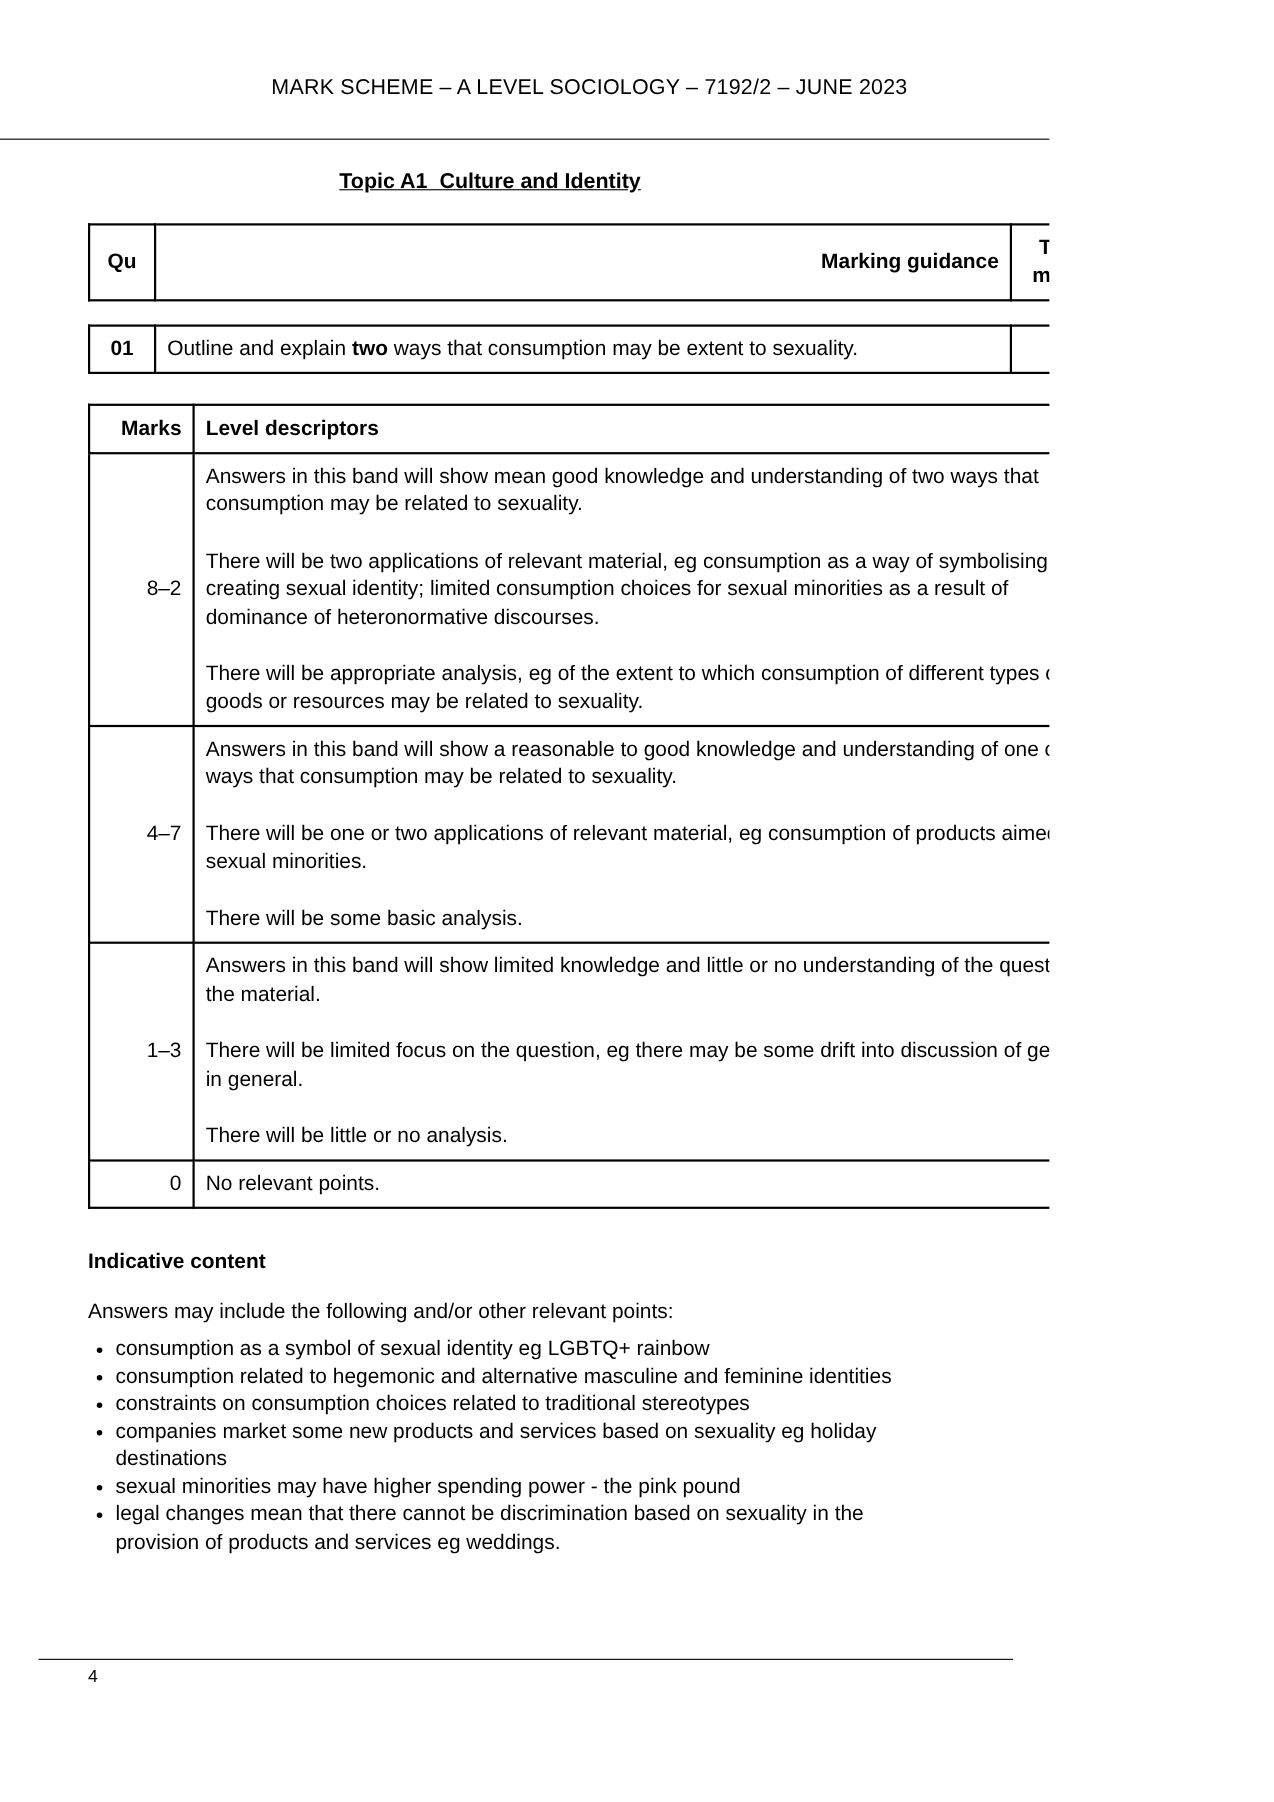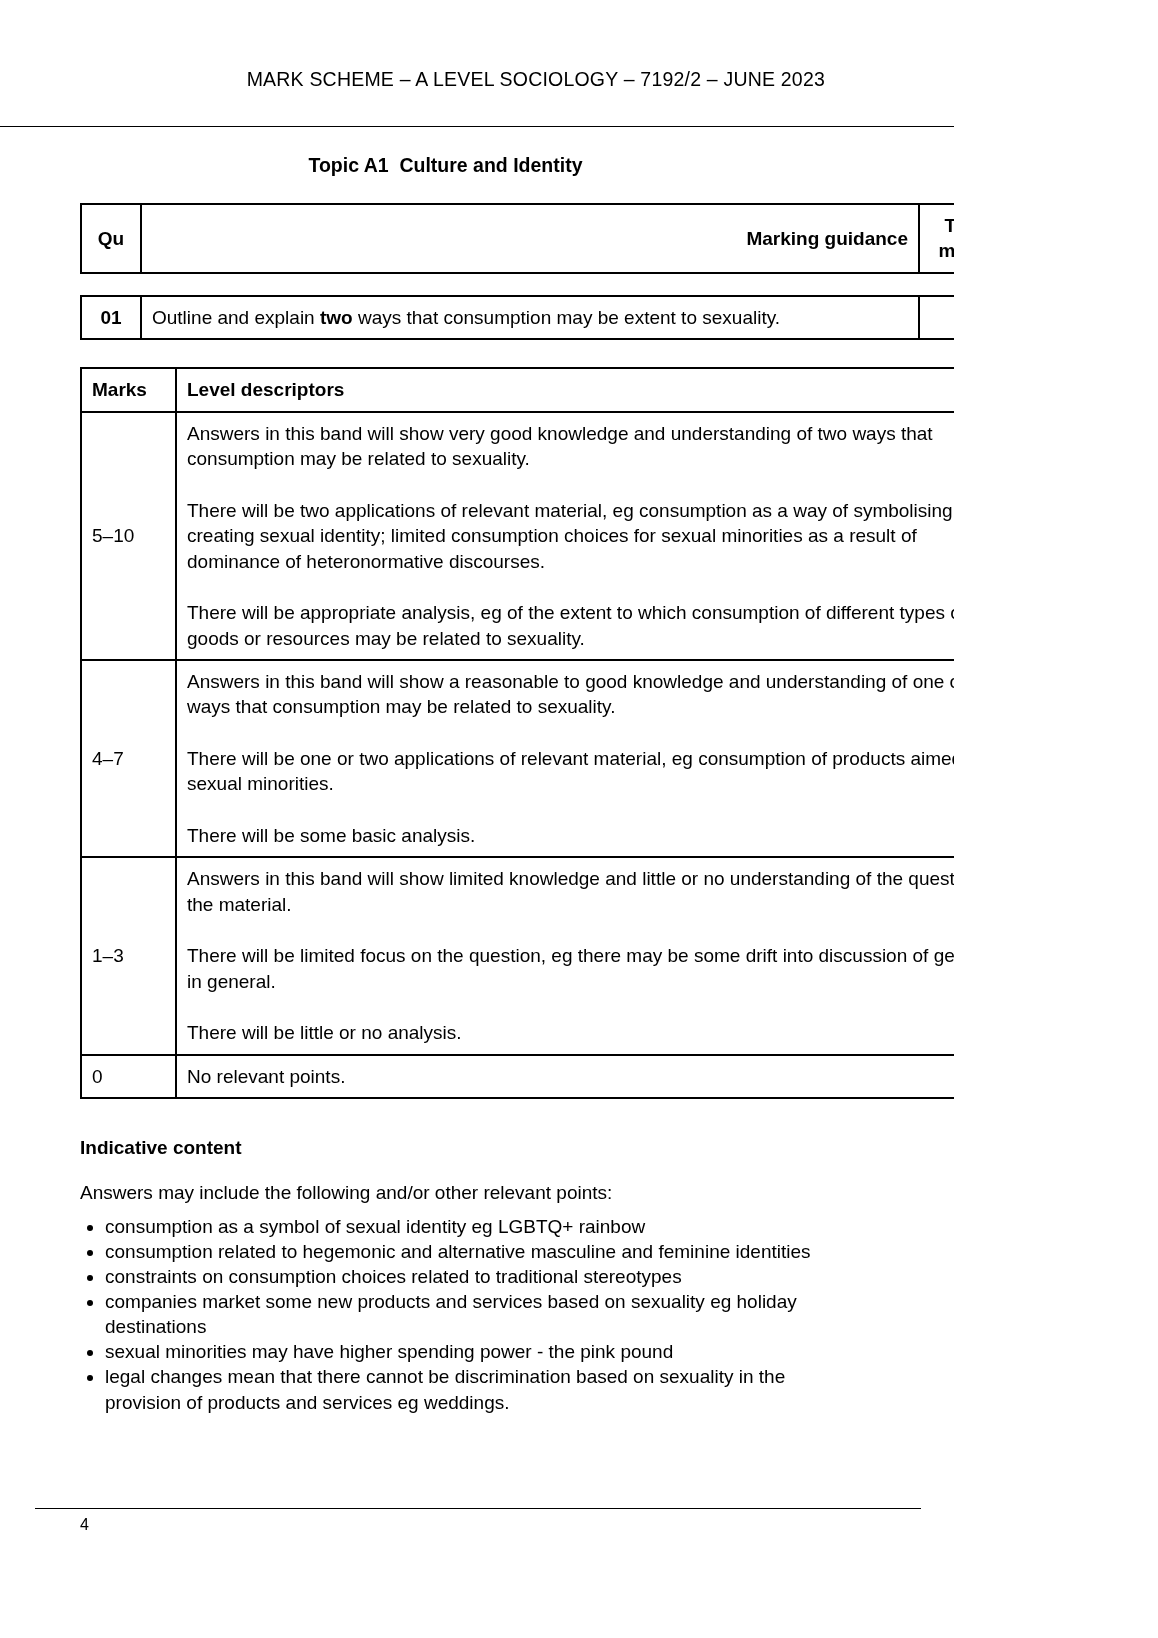--- a/index.html
+++ b/index.html
@@ -32,20 +32,21 @@
     width: 1030px;
     height: 1px;
     background: #000;
   }
   .topic-title {
     font-size: 19.5px;
     font-weight: bold;
     text-align: center;
     margin: 63px 0 0 0;
     white-space: pre-wrap;
+    text-decoration: underline;
   }
   table.tbl {
     border-collapse: collapse;
     width: 935px;
     table-layout: fixed;
     padding-left: 31px;
   }
   table.tbl td {
     border: 2px solid #000;
     font-size: 19px;
@@ -57,21 +58,21 @@
   .guidance-tbl td { padding: 5px 8px; }
   .question-tbl { margin-top: 21px; }
   .question-tbl td { padding: 16px 10px 16px 8px; }
   .levels-tbl { margin-top: 27px; }
   .levels-tbl td {
     vertical-align: top;
     padding: 9px 12px 9px 8px;
   }
   .qu-col { width: 60px; text-align: center; }
   .total-col { width: 95px; text-align: center; }
-  .marks-col { width: 95px; text-align: left; }
+  .marks-col { width: 95px; text-align: right; }
   .bold { font-weight: bold; }
   .center { text-align: right; }
   .desc-cell p { margin: 0 0 26px 0; }
   .desc-cell p:last-child { margin-bottom: 0; }
   .indicative-heading {
     font-size: 19px;
     font-weight: bold;
     margin: 38px 0 0 0;
   }
   .intro {
@@ -134,23 +135,23 @@
     </tbody>
   </table>
 
   <table class="tbl levels-tbl">
     <tbody>
       <tr>
         <td class="marks-col bold">Marks</td>
         <td class="bold">Level descriptors</td>
       </tr>
       <tr>
-        <td class="marks-col">5–10</td>
+        <td class="marks-col">8–2</td>
         <td class="desc-cell">
-          <p>Answers in this band will show very good knowledge and understanding of two ways that consumption may be related to sexuality.</p>
+          <p>Answers in this band will show mean good knowledge and understanding of two ways that consumption may be related to sexuality.</p>
           <p>There will be two applications of relevant material, eg consumption as a way of symbolising or creating sexual identity; limited consumption choices for sexual minorities as a result of dominance of heteronormative discourses.</p>
           <p>There will be appropriate analysis, eg of the extent to which consumption of different types of goods or resources may be related to sexuality.</p>
         </td>
       </tr>
       <tr>
         <td class="marks-col">4–7</td>
         <td class="desc-cell">
           <p>Answers in this band will show a reasonable to good knowledge and understanding of one or two ways that consumption may be related to sexuality.</p>
           <p>There will be one or two applications of relevant material, eg consumption of products aimed at sexual minorities.</p>
           <p>There will be some basic analysis.</p>

